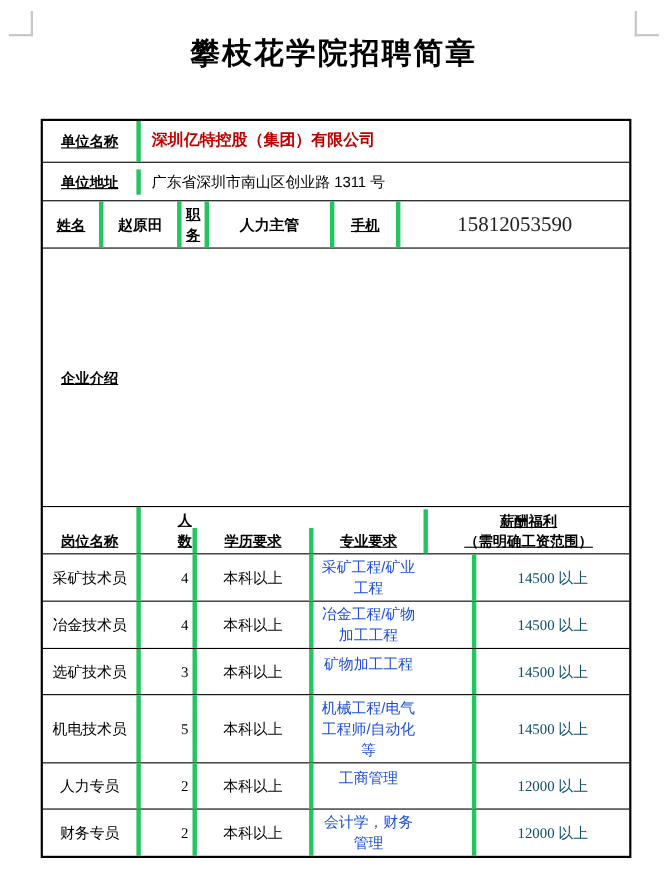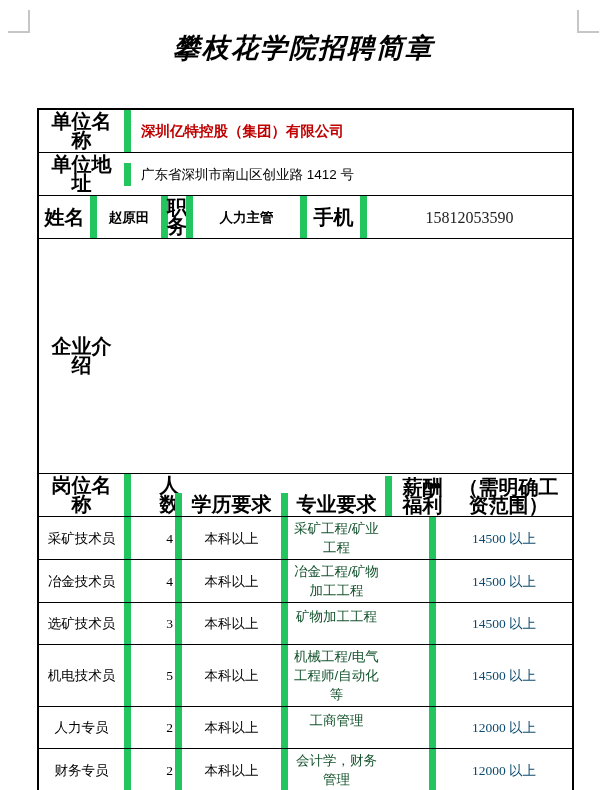--- a/index.html
+++ b/index.html
@@ -17,41 +17,40 @@
   .corner-tl { left:8px;  top:10px; border-right:2px solid #c6c6c6; border-bottom:2px solid #c6c6c6; }
   .corner-tr { right:8px; top:10px; border-left:2px solid #c6c6c6;  border-bottom:2px solid #c6c6c6; }
 
   .doc-title {
     padding-top:30px;
     text-align:center;
     font-family:"Liberation Serif","DejaVu Serif",serif;
     font-size:27px;
     font-weight:bold;
     letter-spacing:2px;
-    font-style:italic;
   }
 
   .doc-table {
     position:absolute;
     left:37px; top:108px;
     width:537px;
     border:2px solid #000;
   }
   .trow { display:flex; border-top:1px solid #000; }
   .trow:first-child { border-top:none; }
   .cell {
     display:flex; align-items:center; justify-content:center;
     text-align:center;
-    border-left:7px solid #22c55e;
+    border-left:4px solid #22c55e;
     padding:2px 4px;
     font-size:13.5px;
     line-height:19px;
   }
   .cell:first-child { border-left:none; }
-  .lbl { font-weight:bold; font-size:20px; }
+  .lbl { font-weight:bold; font-size:13px;text-decoration:underline; }
   .col-label { width:85px; flex:none; }
   .grow { flex:1; }
 
   .r-company { min-height:37px; }
   .r-address { min-height:35px;align-items:center; }
   .r-attendee { min-height:42px; }
   .r-intro { min-height:235px; }
   .r-head { min-height:41px;align-items:flex-end; }
   .r-job { min-height:42px; }
 
@@ -63,61 +62,61 @@
   }
   .address-value {
     justify-content:flex-start; text-align:left;
     padding-left:10px;
   }
   .w-name-lbl { width:51px; flex:none; }
   .w-name     { width:71px; flex:none; font-weight:bold; }
   .w-pos-lbl  { width:25px; flex:none; padding:2px 2px; }
   .w-pos      { width:114px; flex:none; font-weight:bold; }
   .w-phone-lbl{ width:60px; flex:none; }
-  .w-phone    { font-family:"Liberation Serif","DejaVu Serif",serif; font-size:16px; color:#222; }
+  .w-phone    { font-family:"Liberation Serif","DejaVu Serif",serif; font-size:19px; color:#222; }
 
   .intro-text {
     justify-content:flex-start;
     text-align:justify;
     align-items:center;
     padding:10px 11px;
     line-height:22px;
     font-size:13.5px;
     color:#a23b2d;
   }
   .pre { white-space:pre-line; }
 
   .w-count  { width:51px;  flex:none; font-family:"Liberation Serif","DejaVu Serif",serif;padding-left:37px; }
   .w-degree { width:106px; flex:none; }
   .w-major  { width:104px; flex:none; }
-  .major-val  { color:#14532d; }
+  .major-val  { color:#1d4ed8; }
   .salary-val { color:#0c4a6e; font-family:"Liberation Serif","DejaVu Serif",serif;margin-left:44px; }
   .v-top { align-items:flex-start; padding-top:4px; }
-  .head-salary { flex-direction:row; line-height:18px; }
+  .head-salary { flex-direction:column; line-height:18px; }
 </style>
 </head>
 <body>
 
 <div class="page">
 
   <div class="corner corner-tl"></div>
   <div class="corner corner-tr"></div>
 
   <div class="doc-title">攀枝花学院招聘简章</div>
 
   <div class="doc-table">
 
     <div class="trow r-company">
       <div class="cell col-label lbl">单位名称</div>
       <div class="cell grow company-value">深圳亿特控股（集团）有限公司</div>
     </div>
 
     <div class="trow r-address">
       <div class="cell col-label lbl">单位地址</div>
-      <div class="cell grow address-value">广东省深圳市南山区创业路 1412 号</div>
+      <div class="cell grow address-value">广东省深圳市南山区创业路 1311 号</div>
     </div>
 
     <div class="trow r-attendee">
       <div class="cell w-name-lbl lbl">姓名</div>
       <div class="cell w-name">赵原田</div>
       <div class="cell w-pos-lbl lbl">职务</div>
       <div class="cell w-pos">人力主管</div>
       <div class="cell w-phone-lbl lbl">手机</div>
       <div class="cell grow w-phone">15812053590</div>
     </div>

